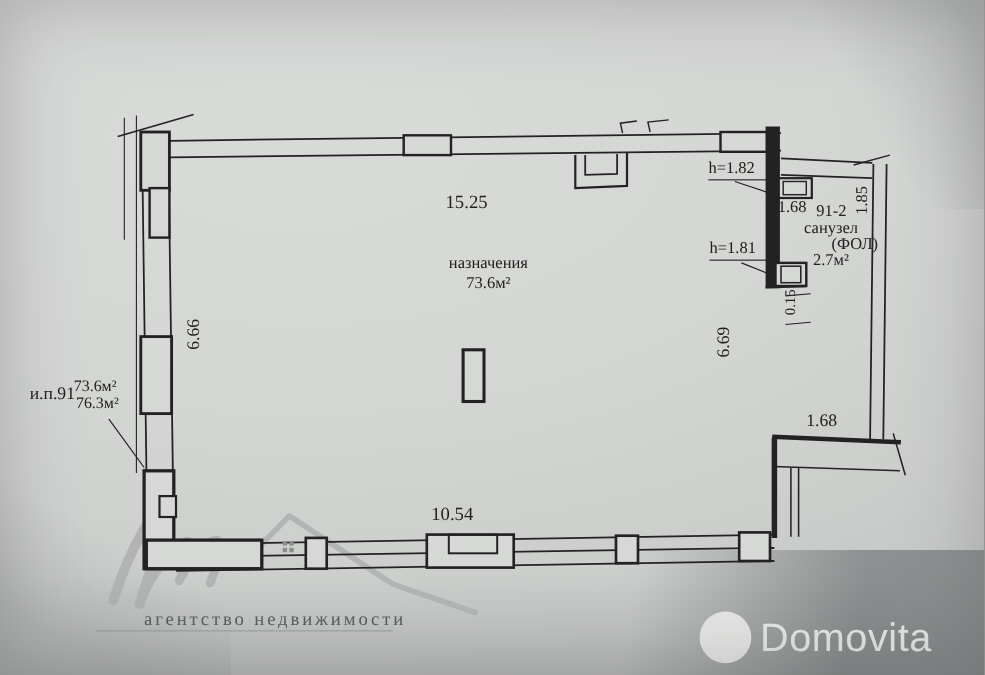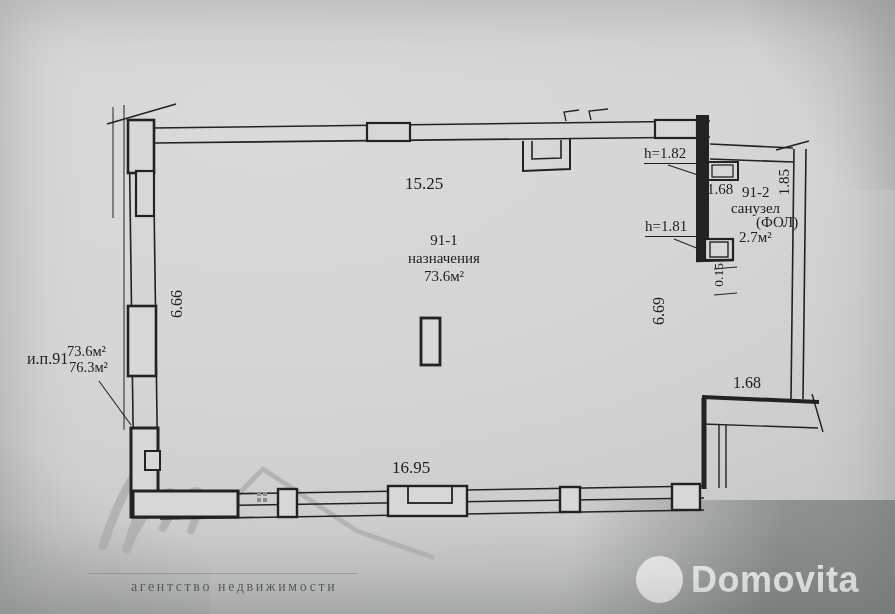--- a/index.html
+++ b/index.html
@@ -16,24 +16,24 @@
   .shade.bm{left:0;top:520px;width:895px;height:94px;background:linear-gradient(180deg, rgba(110,114,114,0), rgba(110,114,114,.18));}
   svg.lines{position:absolute;left:0;top:0;}
   .lbl{position:absolute;color:var(--ink,#1c1c1c);white-space:nowrap;line-height:1.05;}
   .vlbl{writing-mode:vertical-rl;transform:rotate(180deg);}
   .ulbl{border-bottom:1.3px solid var(--ink,#1c1c1c);padding:0 14px 1px 0;}
   .room-label{position:absolute;left:298px;top:231px;width:292px;text-align:center;color:var(--ink,#1c1c1c);}
   .room-label div{line-height:18px;}
   .brand{position:absolute;left:110px;top:534px;color:var(--agency_text,#45484f);
     font-size:35px;font-weight:bold;letter-spacing:9px;opacity:.9;}
   .brand-rule{position:absolute;left:88px;top:573px;width:269px;height:1px;background:#8d8f93;opacity:.75;}
-  .brand-tag{position:absolute;left:131px;top:579px;color:#4c4f56;font-size:14px;letter-spacing:2.6px;opacity:.9;}
+  .brand-tag{position:absolute;left:131px;top:553px;color:#4c4f56;font-size:17px;letter-spacing:2.6px;opacity:.9;}
   .portal{position:absolute;left:636px;top:556px;display:flex;align-items:center;opacity:.96;}
   .portal .dot{width:47px;height:47px;border-radius:50%;background:#ebecea;opacity:.93;}
-  .portal .ptxt{margin-left:8px;font-family:"Liberation Sans", sans-serif;font-weight:700;
+  .portal .ptxt{margin-left:8px;font-family:"Liberation Sans", sans-serif;font-weight:400;
     font-size:36px;color:var(--portal_text,#e7e9e7);letter-spacing:.5px;}
 </style>
 </head>
 <body>
 
 <div class="photo">
 
   <div class="shade tr"></div>
   <div class="shade bl"></div>
   <div class="shade bm"></div>
@@ -122,37 +122,36 @@
     </g>
     <g fill="#8b8d8b" stroke="none">
       <rect x="257" y="492" width="4" height="4"></rect>
         <rect x="263" y="492" width="4" height="4"></rect>
       <rect x="257" y="498" width="4" height="4"></rect>
         <rect x="263" y="498" width="4" height="4"></rect>
     </g>
   </svg>
 
   <div class="lbl" style="left:405px;top:175px;font-size:17px;">15.25</div>
-  <div class="lbl" style="left:392px;top:459px;font-size:17px;">16.95</div>
+  <div class="lbl" style="left:392px;top:459px;font-size:17px;">10.54</div>
   <div class="lbl vlbl" style="left:169px;top:290px;font-size:16px;">6.66</div>
   <div class="lbl vlbl" style="left:651px;top:297px;font-size:16px;">6.69</div>
   <div class="lbl" style="left:733px;top:375px;font-size:16px;">1.68</div>
 
   <div class="lbl ulbl" style="left:644px;top:146px;font-size:15px;font-family:Liberation Serif, serif;">h=1.82</div>
   <div class="lbl" style="left:707px;top:182px;font-size:15px;">1.68</div>
   <div class="lbl" style="left:742px;top:185px;font-size:15px;">91-2</div>
   <div class="lbl" style="left:731px;top:201px;font-size:15px;">санузел</div>
   <div class="lbl" style="left:708px;top:215px;font-size:15px;margin-left:48px;">(ФОЛ)</div>
   <div class="lbl" style="left:739px;top:230px;font-size:15px;">2.7м²</div>
   <div class="lbl vlbl" style="left:777px;top:169px;font-size:15px;">1.85</div>
   <div class="lbl ulbl" style="left:645px;top:219px;font-size:15px;">h=1.81</div>
   <div class="lbl vlbl" style="left:712px;top:263px;font-size:13.5px;">0.15</div>
 
   <div class="room-label">
-    <div style="font-size:15px;">91-1</div>
     <div style="font-size:15px;">назначения</div>
     <div style="font-size:15px;">73.6м²</div>
   </div>
 
   <div class="lbl" style="left:27px;top:351px;font-size:16px;">и.п.91</div>
   <div class="lbl" style="left:67px;top:344px;font-size:14.5px;">73.6м²</div>
   <div class="lbl" style="left:69px;top:360px;font-size:14.5px;">76.3м²</div>
 
   <div class="brand-rule"></div>
   <div class="brand-tag">агентство недвижимости</div>

